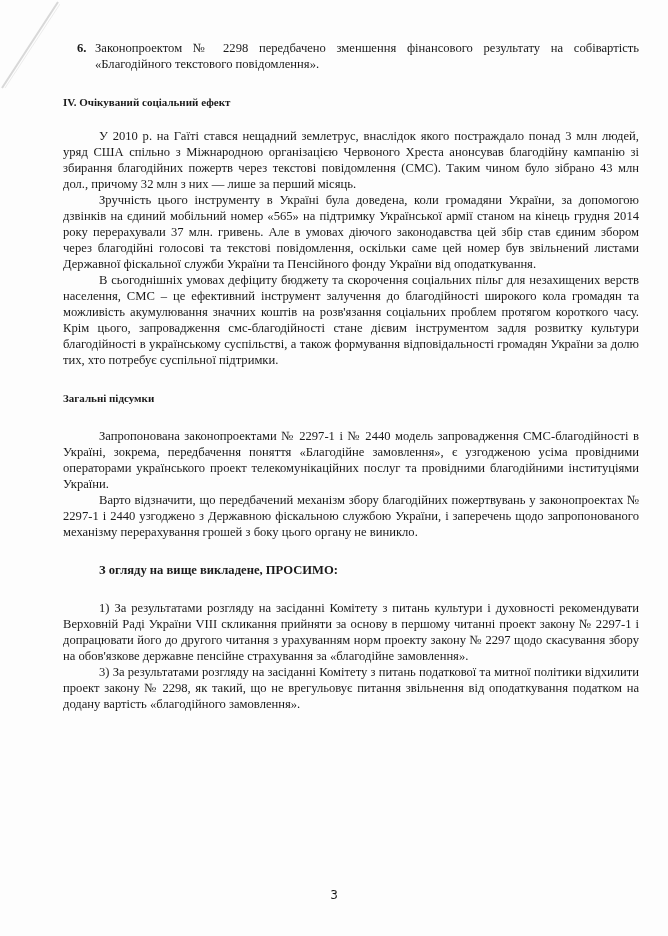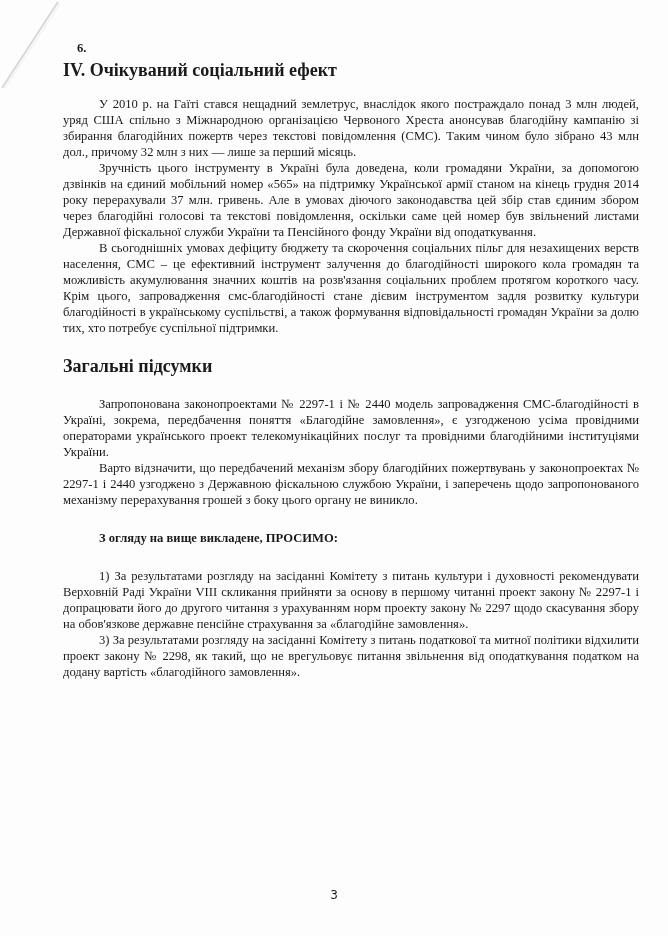--- a/index.html
+++ b/index.html
@@ -8,39 +8,40 @@
       font-family: "Liberation Serif", "DejaVu Serif", serif; color: #1a1a1a;
     }
     .scan-edge {
       position: absolute; left: 0; top: 0; width: 60px; height: 90px; pointer-events: none;
     }
     .page { position: absolute; left: 63px; top: 40px; width: 576px; font-size: 12.6px; line-height: 16px; }
     p { margin: 0; text-align: justify; }
     .indent { text-indent: 36px; }
     .item6 { position: relative; padding-left: 32px; }
     .item6 .num { position: absolute; left: 14px; top: 0; font-weight: bold; }
-    h3 { font-size: 18px; font-weight: bold; margin: 0; line-height: 16px; }
+    h3 { font-size: 11px; font-weight: bold; margin: 0; line-height: 16px; }
     .gap-s { height: 18px; }
     .gap-m { height: 22px; }
     .b { font-weight: normal; }
     .request-title { font-weight: bold; padding-left: 36px; }
     .page-number { position: absolute; top: 888px; left: 0; width: 668px; text-align: center; font-family: "DejaVu Sans", sans-serif; font-size: 12px; }
   </style>
 </head>
 <body>
 
 <svg class="scan-edge" viewBox="0 0 60 90">
   <line x1="2" y1="88" x2="58" y2="2" stroke="#d8d8d8" stroke-width="2"></line>
   <line x1="5" y1="88" x2="60" y2="4" stroke="#ececec" stroke-width="1"></line>
 </svg>
 
 <div class="page">
 
   <p class="item6">
     <span class="num">6.</span>
+    <span>Законопроектом № 2298 передбачено зменшення фінансового результату  на собівартість «Благодійного текстового повідомлення».</span>
   </p>
 
   <div class="gap-m"></div>
   <h3>IV. Очікуваний соціальний ефект</h3>
   <div class="gap-s"></div>
 
   <p class="indent">У 2010 р. на Гаїті стався нещадний землетрус, внаслідок якого постраждало понад 3 млн людей, уряд США спільно з Міжнародною організацією Червоного Хреста анонсував благодійну кампанію зі збирання благодійних пожертв через текстові повідомлення (СМС). Таким чином було зібрано 43 млн дол., причому 32 млн з них — лише за перший місяць.</p>
   <p class="indent">Зручність цього інструменту в Україні була доведена, коли громадяни України, за допомогою дзвінків на єдиний мобільний номер «565» на підтримку Української армії станом на кінець грудня 2014 року перерахували 37  млн. гривень. Але в умовах діючого законодавства цей збір став єдиним збором через благодійні голосові та текстові повідомлення, оскільки саме цей номер був звільнений листами Державної фіскальної служби України та Пенсійного фонду України  від оподаткування.</p>
   <p class="indent">В сьогоднішніх умовах дефіциту бюджету та скорочення соціальних пільг для незахищених верств населення, СМС – це ефективний інструмент залучення до благодійності широкого кола громадян та можливість акумулювання значних коштів на розв'язання соціальних проблем протягом короткого часу. Крім цього, запровадження смс-благодійності стане дієвим інструментом задля розвитку культури благодійності в українському суспільстві, а також формування відповідальності громадян України за долю тих, хто потребує суспільної підтримки.</p>
 

